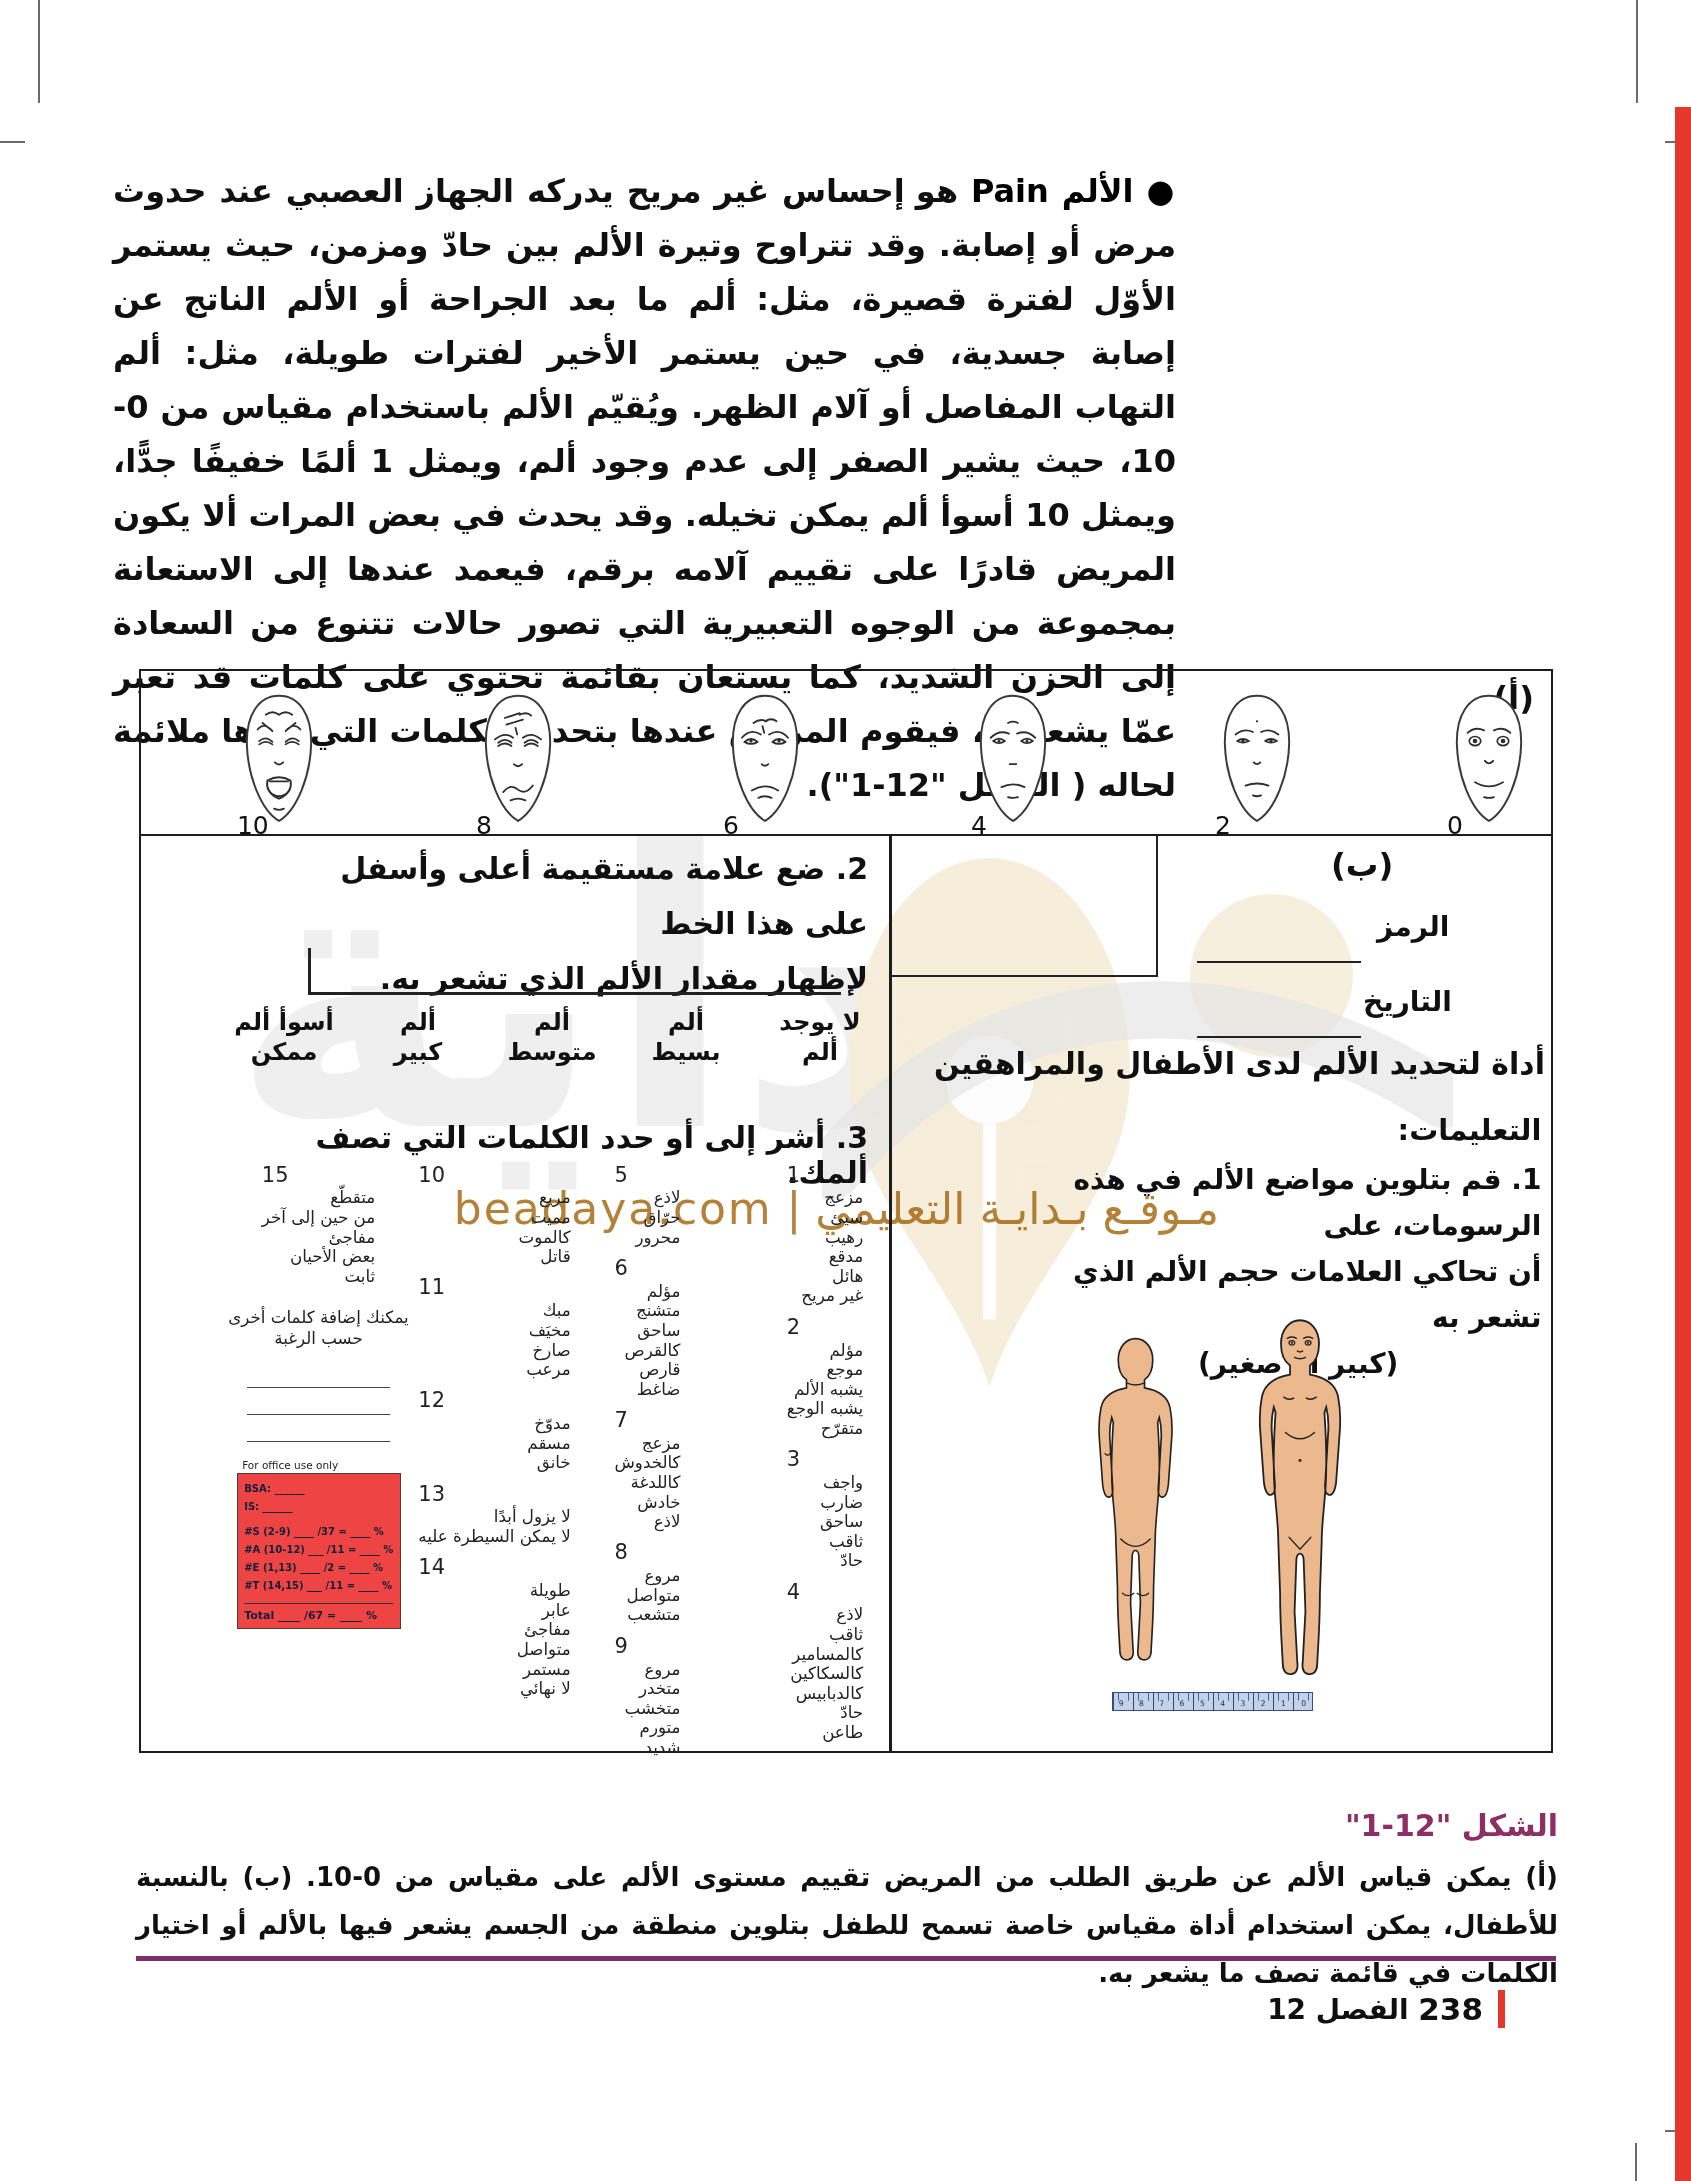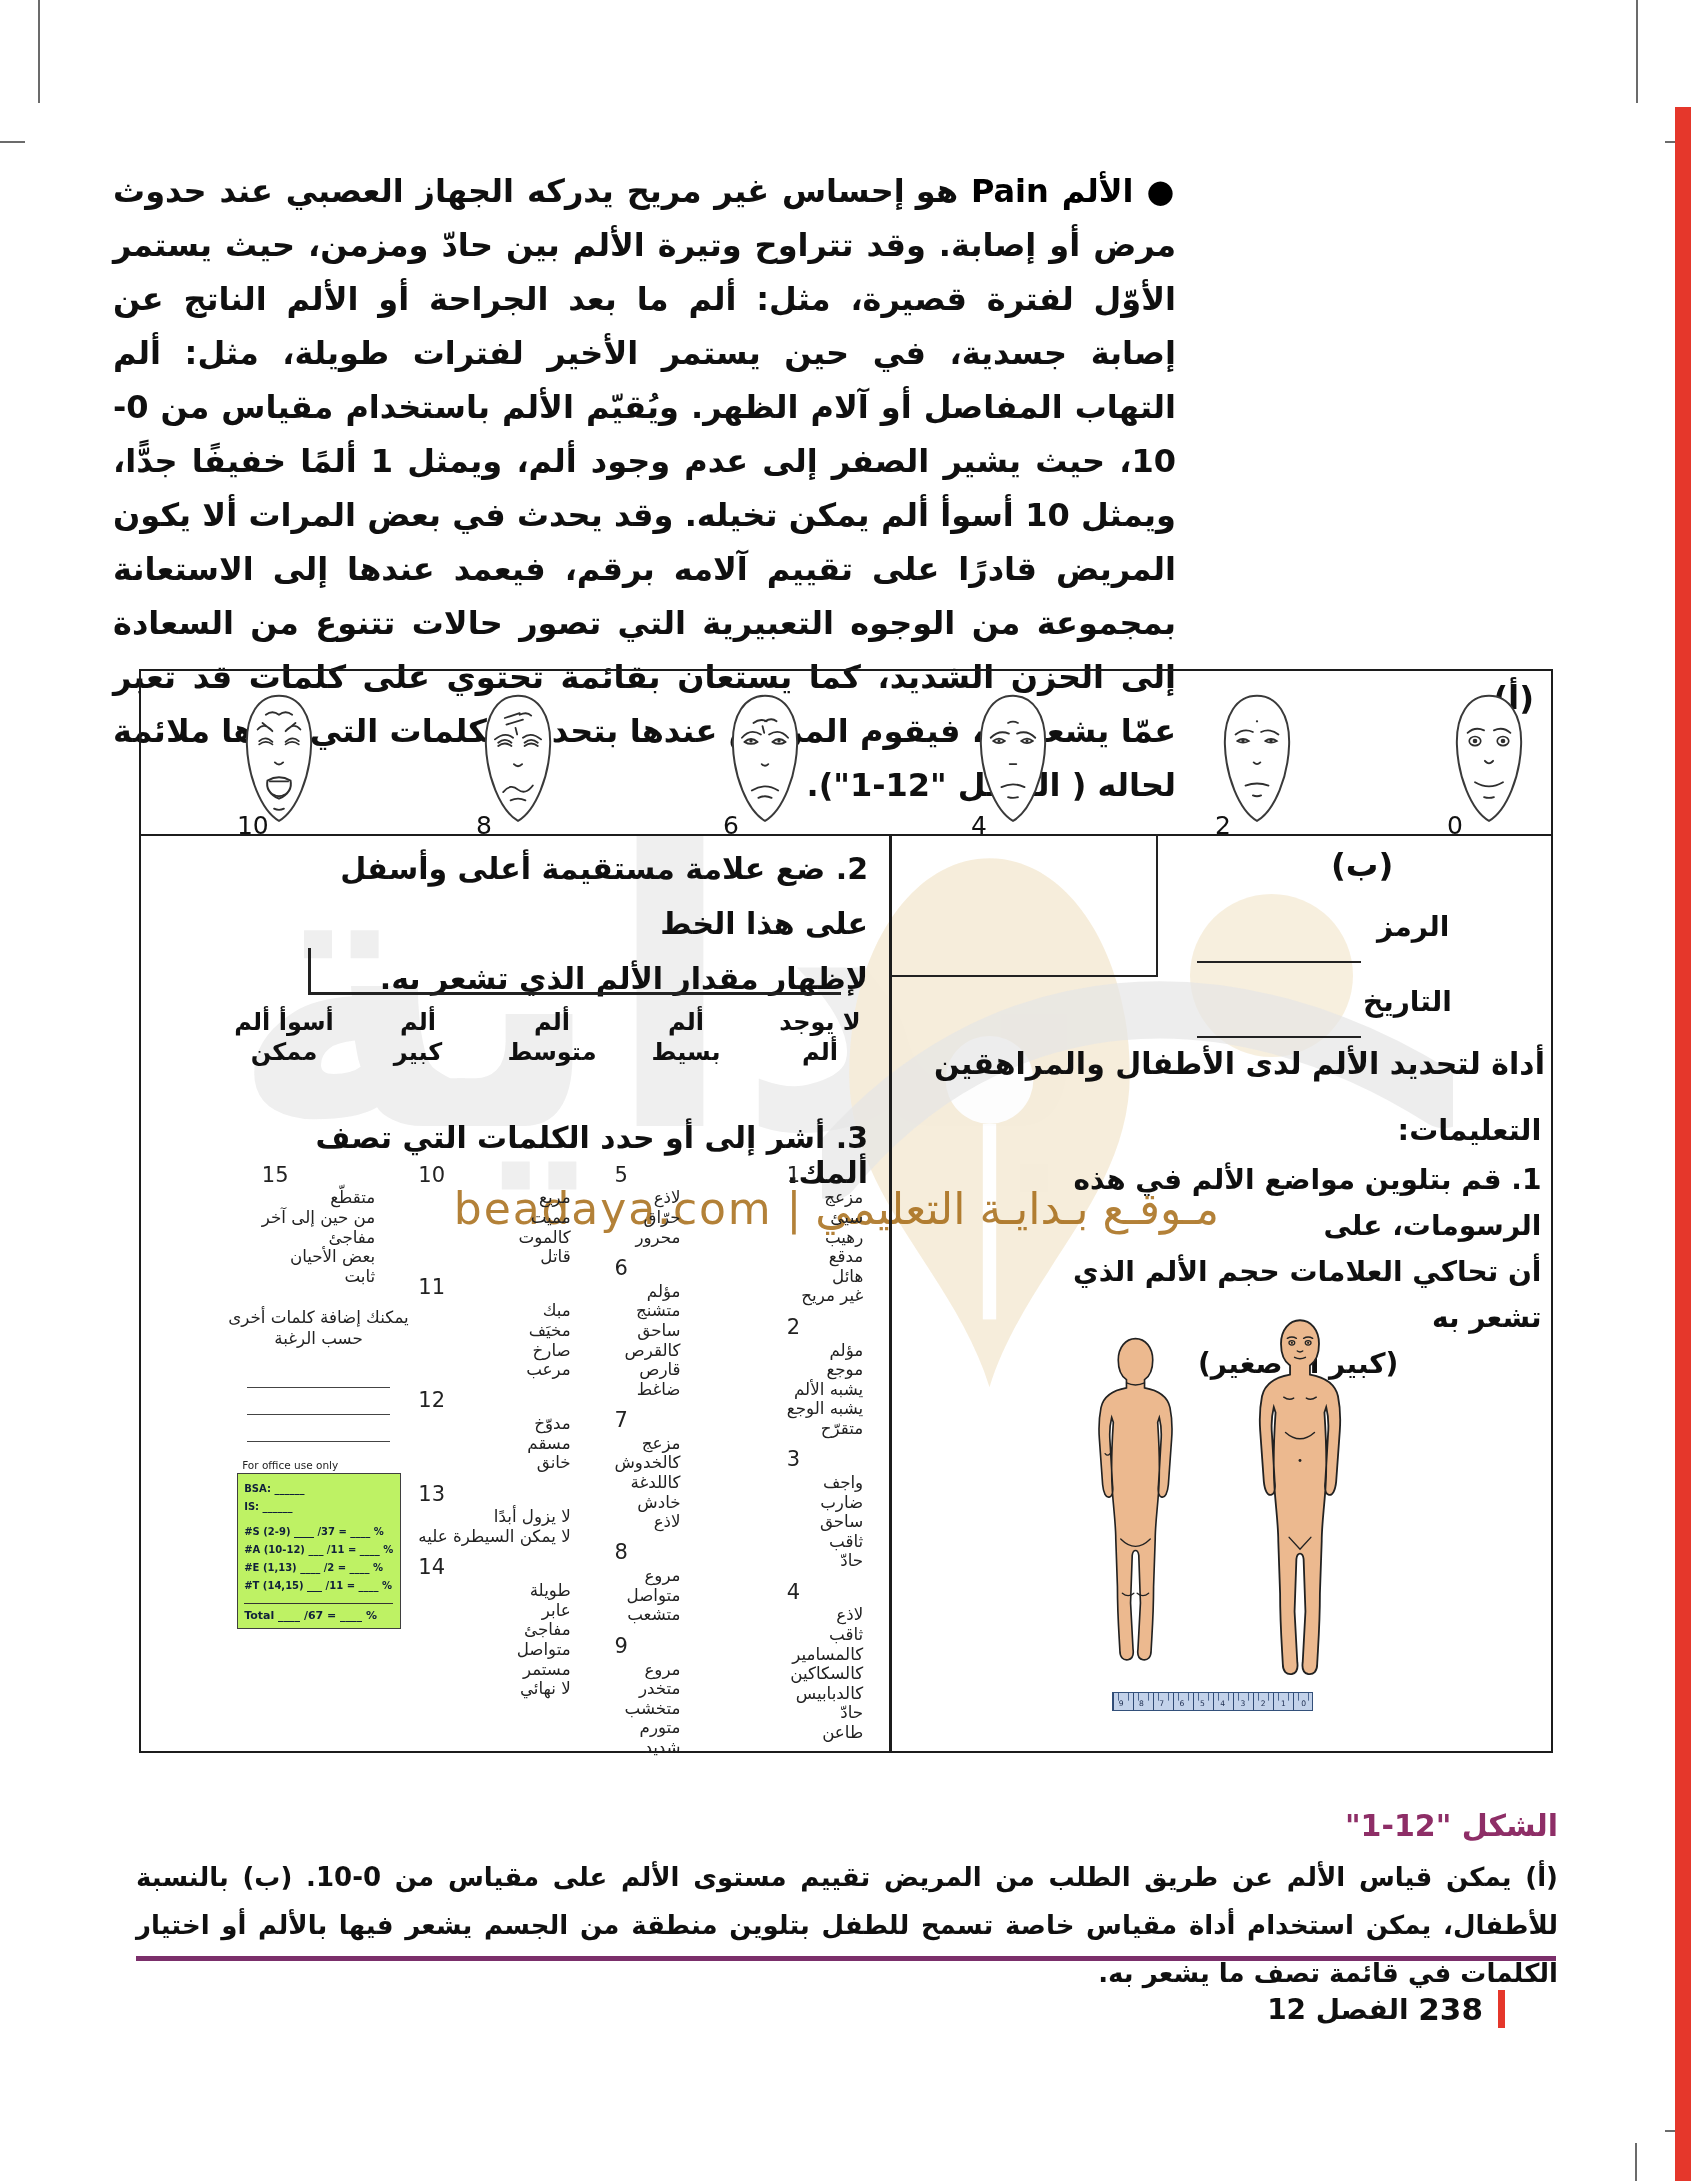--- a/index.html
+++ b/index.html
@@ -51,21 +51,21 @@
   .col-b{left:432px;width:149px;}
   .col-c{left:279px;width:149px;}
   .col-d{left:84px;width:187px;}
   .wg-num{font-size:21px;color:#222;margin:8.6px 0 1.9px;direction:ltr;}
   .wg-word{font-size:16.7px;line-height:19.6px;color:#222;white-space:nowrap;}
   .extra-note{margin-top:21px;font-size:16.7px;line-height:21px;color:#222;text-align:center;}
   .blank-line{width:143px;height:26px;border-bottom:1.9px solid #444;}
   .blank-wrap{margin-top:11.5px;display:flex;flex-direction:column;align-items:center;}
   .office{margin-top:17px;width:164px;direction:ltr;text-align:left;}
   .office-header{font-size:10.5px;color:#222;margin:0 0 1.9px 5.7px;}
-  .office-box{background:#bef264;border:1.9px solid #3f3f3f;padding:5.7px 6.7px;}
+  .office-box{background:#ef4444;border:1.9px solid #3f3f3f;padding:5.7px 6.7px;}
   .office-row{font-size:10px;line-height:18px;color:#10203a;font-weight:bold;white-space:nowrap;}
   .office-row.sp{margin-top:7.6px;}
   .office-total{font-size:11px;font-weight:bold;color:#10203a;border-top:1.9px solid #333;
                 margin-top:7.6px;padding-top:5.7px;white-space:nowrap;}
   .body-svg{position:absolute;}
   .ruler{position:absolute;left:971px;top:1021px;width:201px;height:19px;border:1.9px solid #33507a;
          background:#c3d2ea;box-sizing:border-box;
          background-image:
            repeating-linear-gradient(90deg,#2f4a75 0 1.4px,transparent 1.4px 20px),
            repeating-linear-gradient(90deg,transparent 0 1.4px,transparent 1.4px 5px,#4a648e 5px 6.2px,transparent 6.2px 10px);

